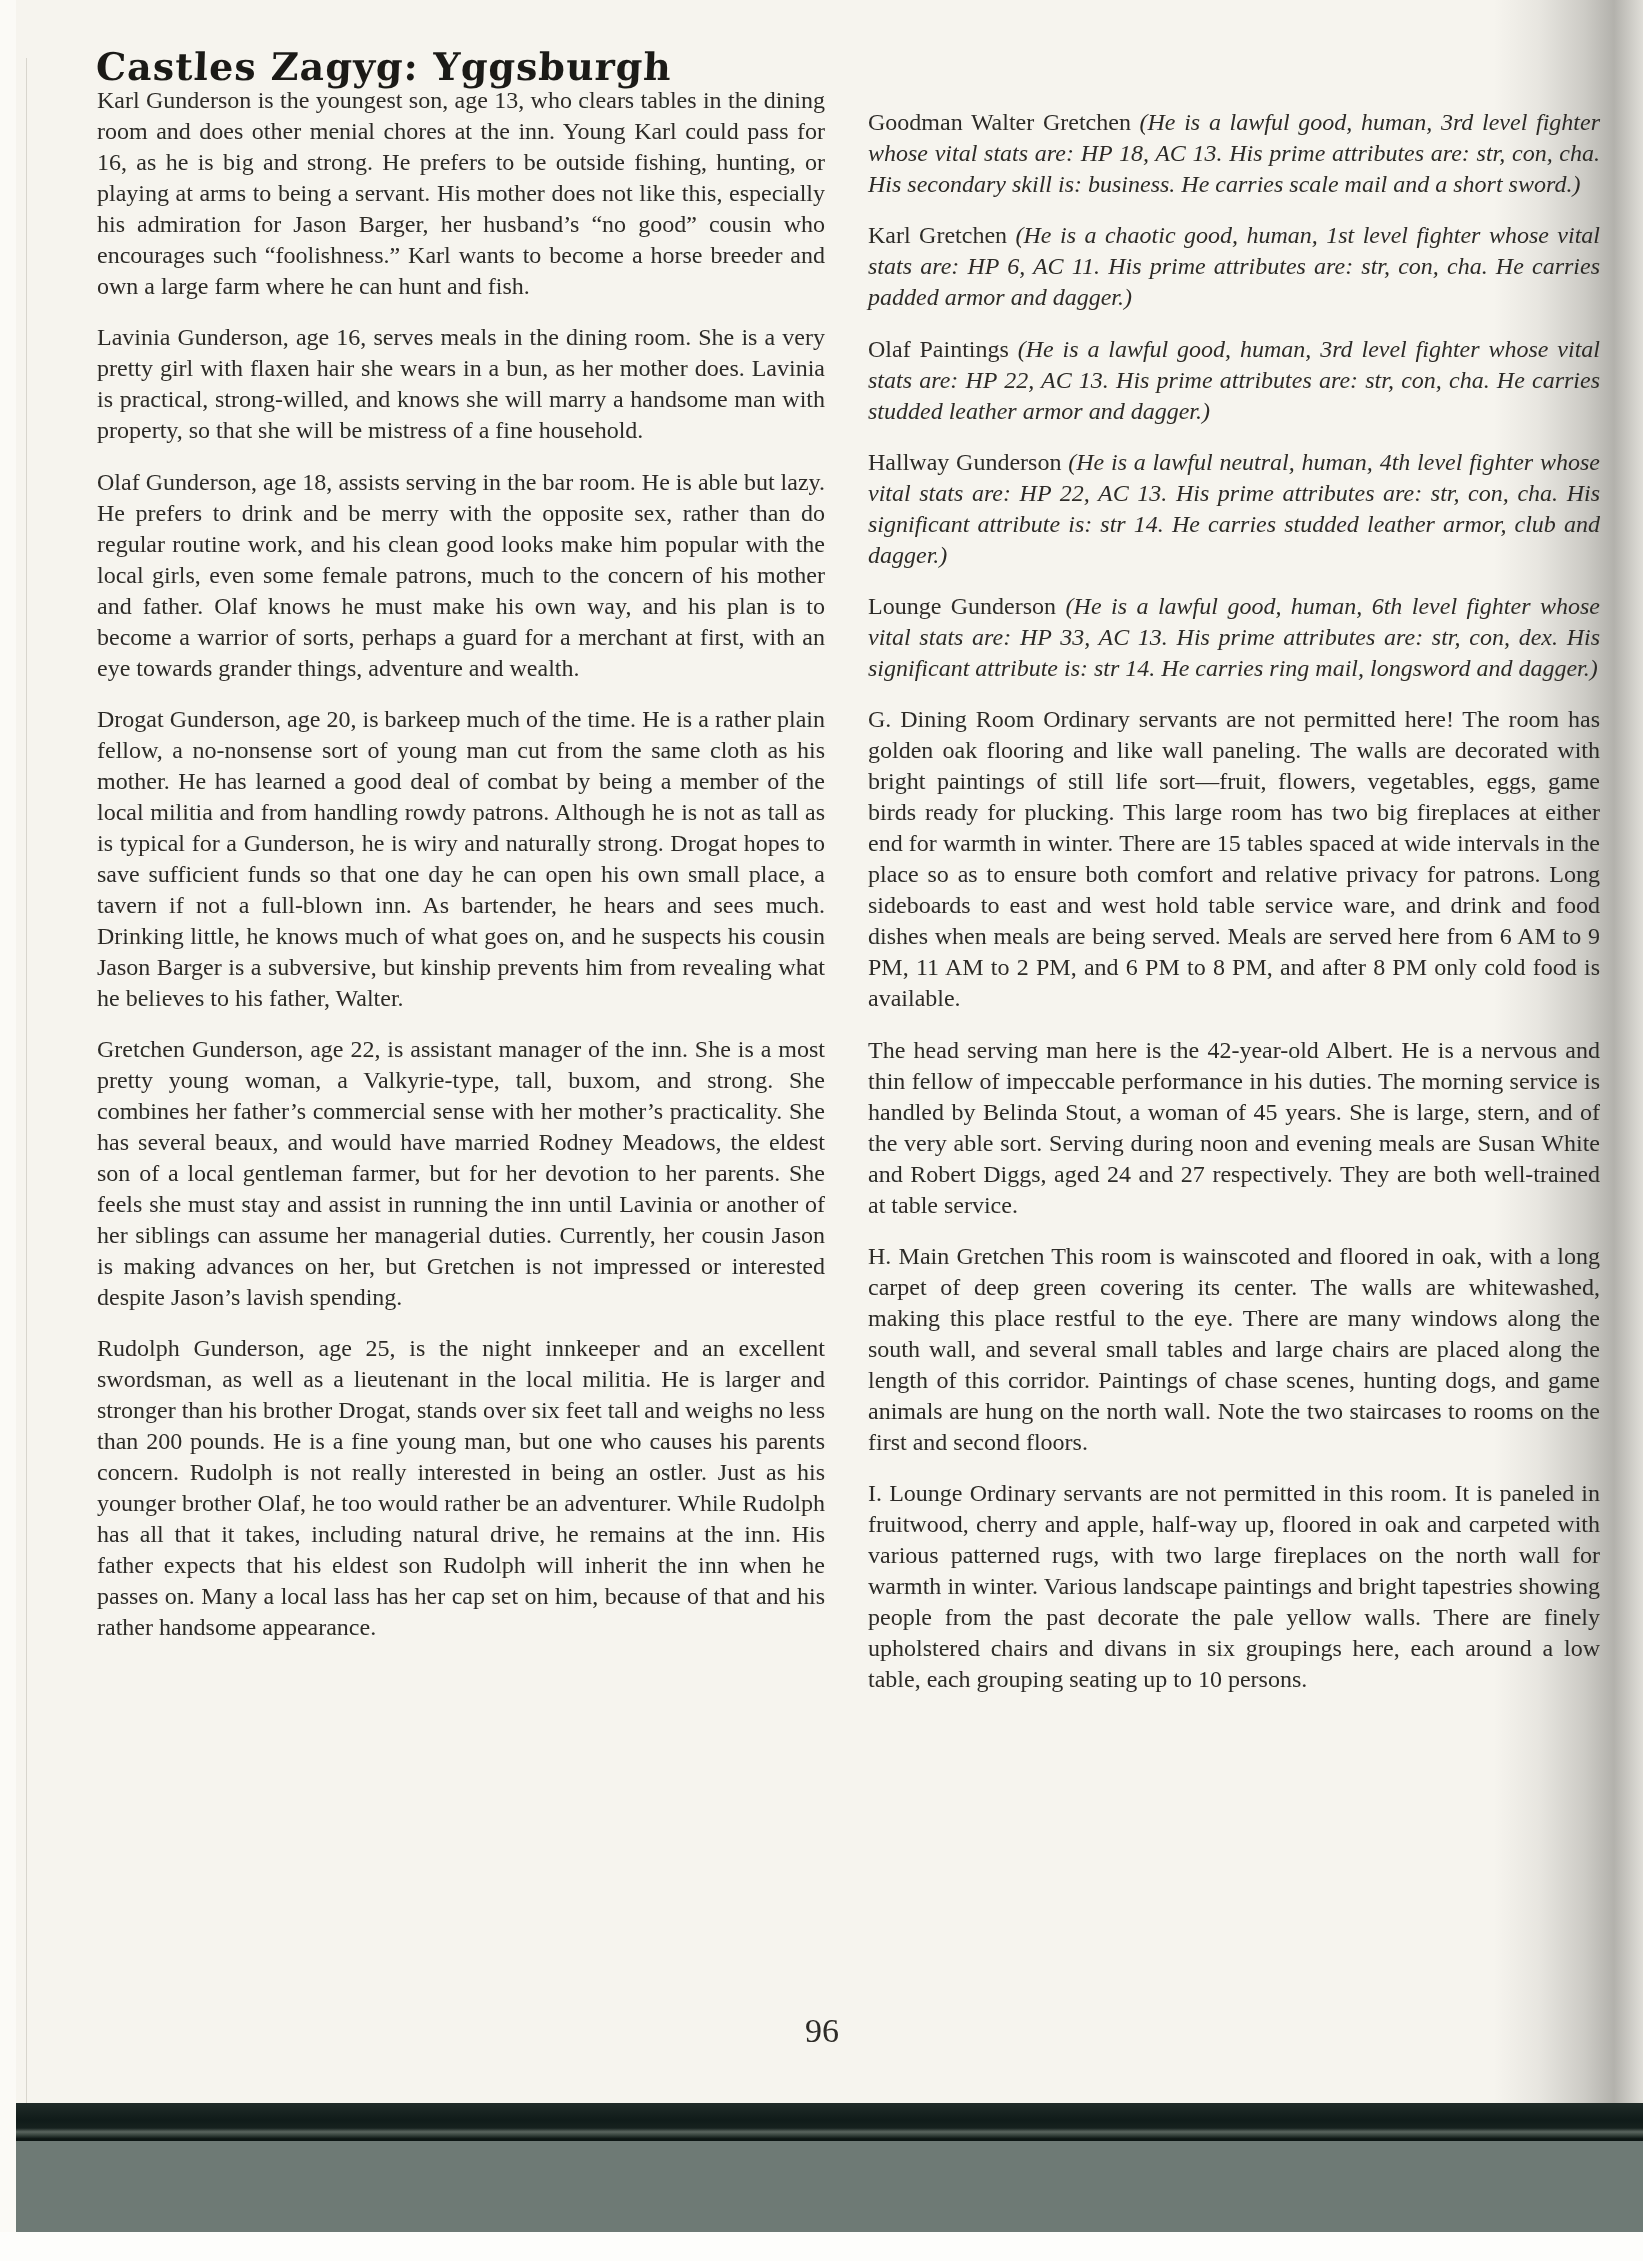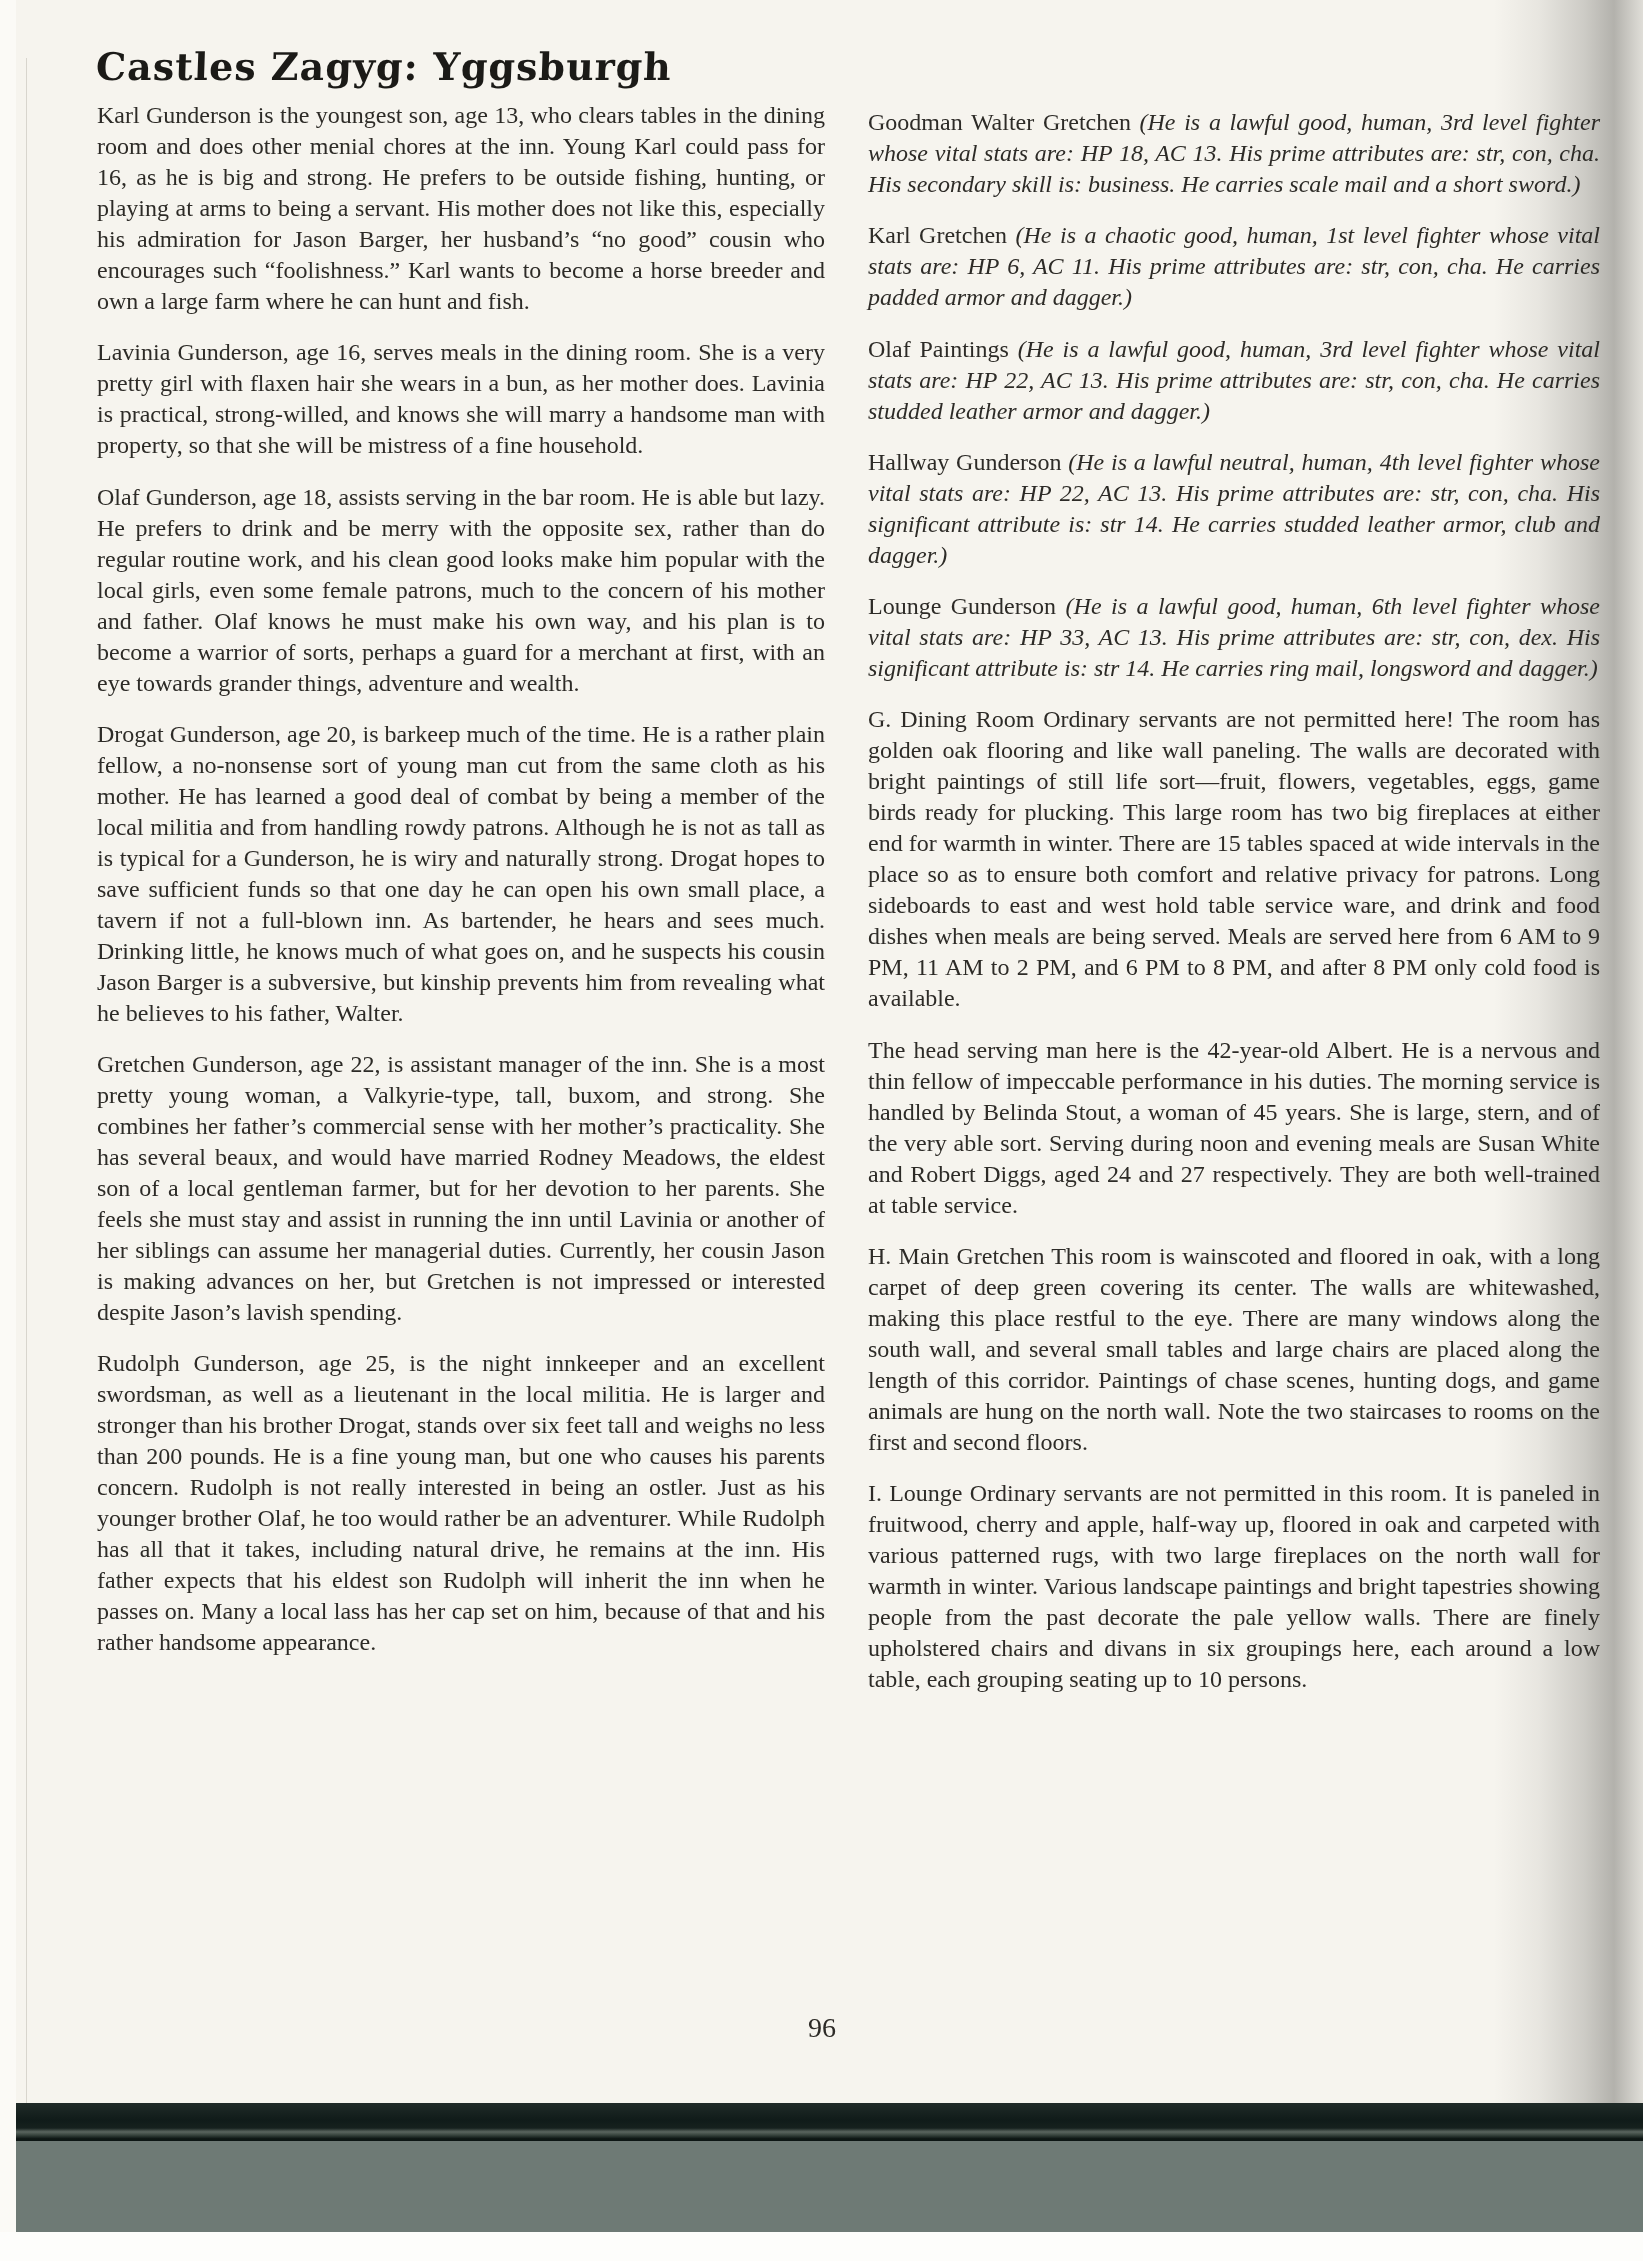--- a/index.html
+++ b/index.html
@@ -19,28 +19,28 @@
     font-size:38px; font-weight:bold; letter-spacing:1px;
     color:#1b1a17;
     transform:skewX(-2deg);
   }
   .col {
     position:absolute; width:728px;
     color:#2d2b27; font-size:24px; line-height:31px;
     text-align:justify;
   }
   .col p { margin:0 0 20.3px 0; }
-  .col-left { left:97px; top:100px; }
+  .col-left { left:97px; top:85px; }
   .col-right { left:868px; top:107px; width:732px; }
   .stat-name { font-style:normal; }
   .stat-details { font-style:italic; }
   .lead { font-weight:normal; }
   .page-number {
     position:absolute; left:769px; top:2012px; width:106px;
-    text-align:center; font-size:28px; color:#2d2b27;
+    text-align:center; font-size:34px; color:#2d2b27;
   }
   
   .left-white {
     position:absolute; left:0; top:0; width:16.4px; height:2261px;
     background:#fbfaf6;
   }
   .left-edge-line {
     position:absolute; left:26px; top:58px; width:1px; height:2045px;
     background:rgba(110,104,92,0.22);
   }

